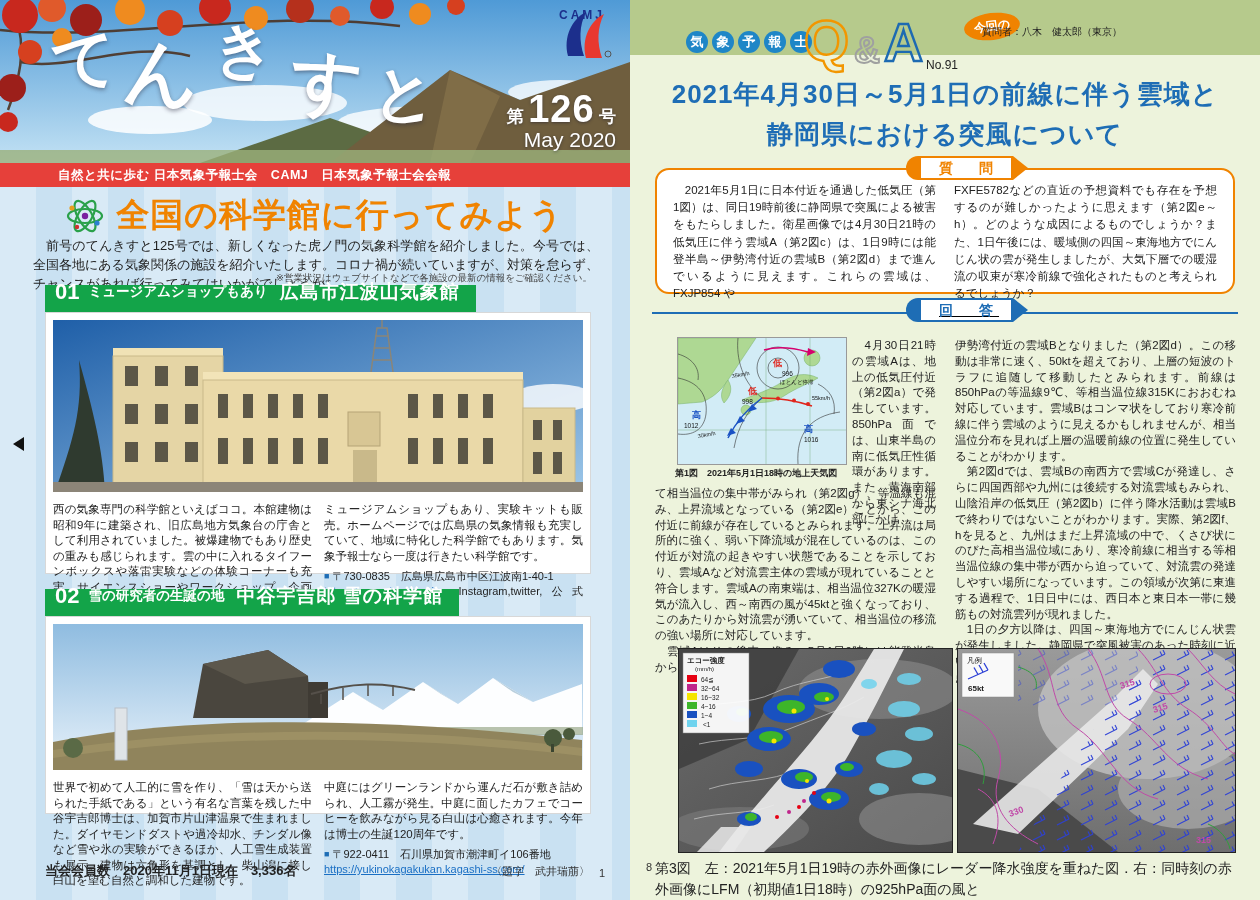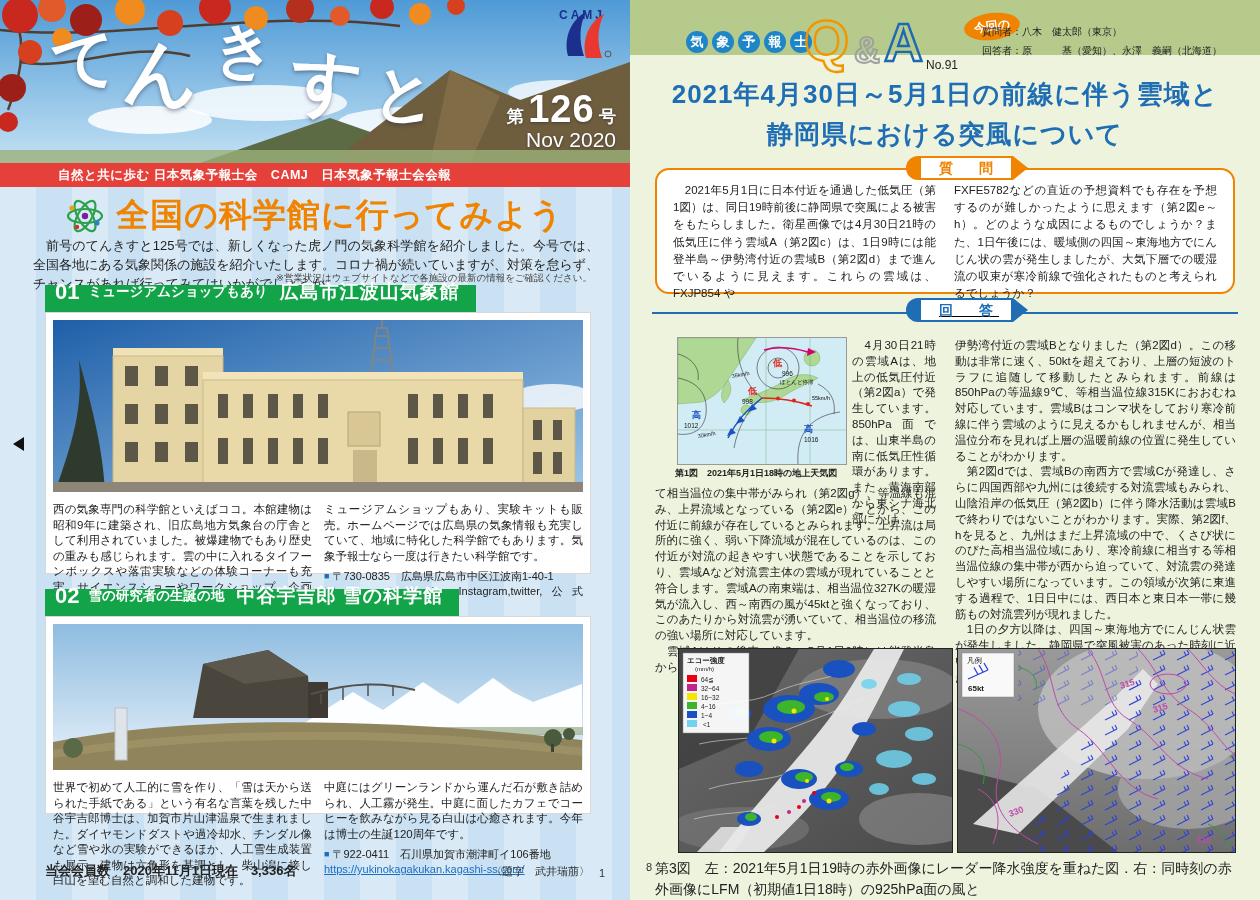--- a/index.html
+++ b/index.html
@@ -169,21 +169,21 @@
         <path d="M40,48 C35,29 44,11 58,4 C51,18 51,33 56,48 Z" fill="#e8382f"></path>
         <circle cx="62" cy="44" r="3" fill="none" stroke="#555" stroke-width="1"></circle>
       </svg>
       <span class="camj-text">CAMJ</span>
     </div>
     <div class="abs issue-line">
       <span class="pre">第</span>
       <span class="num">126</span>
       <span class="suf">号</span>
     </div>
-    <div class="abs issue-date">Nov 2020</div>
+    <div class="abs issue-date">May 2020</div>
   </div>
 
   <div class="abs feature-head">
     <svg width="38" height="38" viewBox="0 0 38 38">
       <g fill="none" stroke="#2aa14a" stroke-width="2.2">
         <ellipse cx="19" cy="19" rx="17" ry="7"></ellipse>
         <ellipse cx="19" cy="19" rx="17" ry="7" transform="rotate(60 19 19)"></ellipse>
         <ellipse cx="19" cy="19" rx="17" ry="7" transform="rotate(120 19 19)"></ellipse>
       </g>
       <circle cx="19" cy="19" r="3.2" fill="#7a1fa0"></circle>
@@ -340,21 +340,20 @@
       <text x="2" y="56" font-size="58" font-weight="bold" fill="none" stroke="#f29600" stroke-width="2.4">Q</text>
       <text x="52" y="58" font-size="36" font-weight="bold" fill="none" stroke="#9fa0a0" stroke-width="2">&amp;</text>
       <text x="82" y="56" font-size="54" font-weight="bold" fill="none" stroke="#1d6ab2" stroke-width="2.4">A</text>
       <text x="124" y="64" font-size="12" fill="#222">No.91</text>
     </svg>
   </div>
 
   <div class="abs badge-konkai">今回の</div>
   <div class="abs qa-names">
     <div>質問者：八木　健太郎（東京）</div>
-    <div>回答者：原　　　基（愛知）、永澤　義嗣（北海道）</div>
   </div>
 
   <div class="abs qa-title">
     <div>2021年4月30日～5月1日の前線に伴う雲域と</div>
     <div>静岡県における突風について</div>
   </div>
 
   <div class="abs badge orange" id="q-badge">
     <div class="cap"></div>
     <div class="bodyx">質　問</div>

